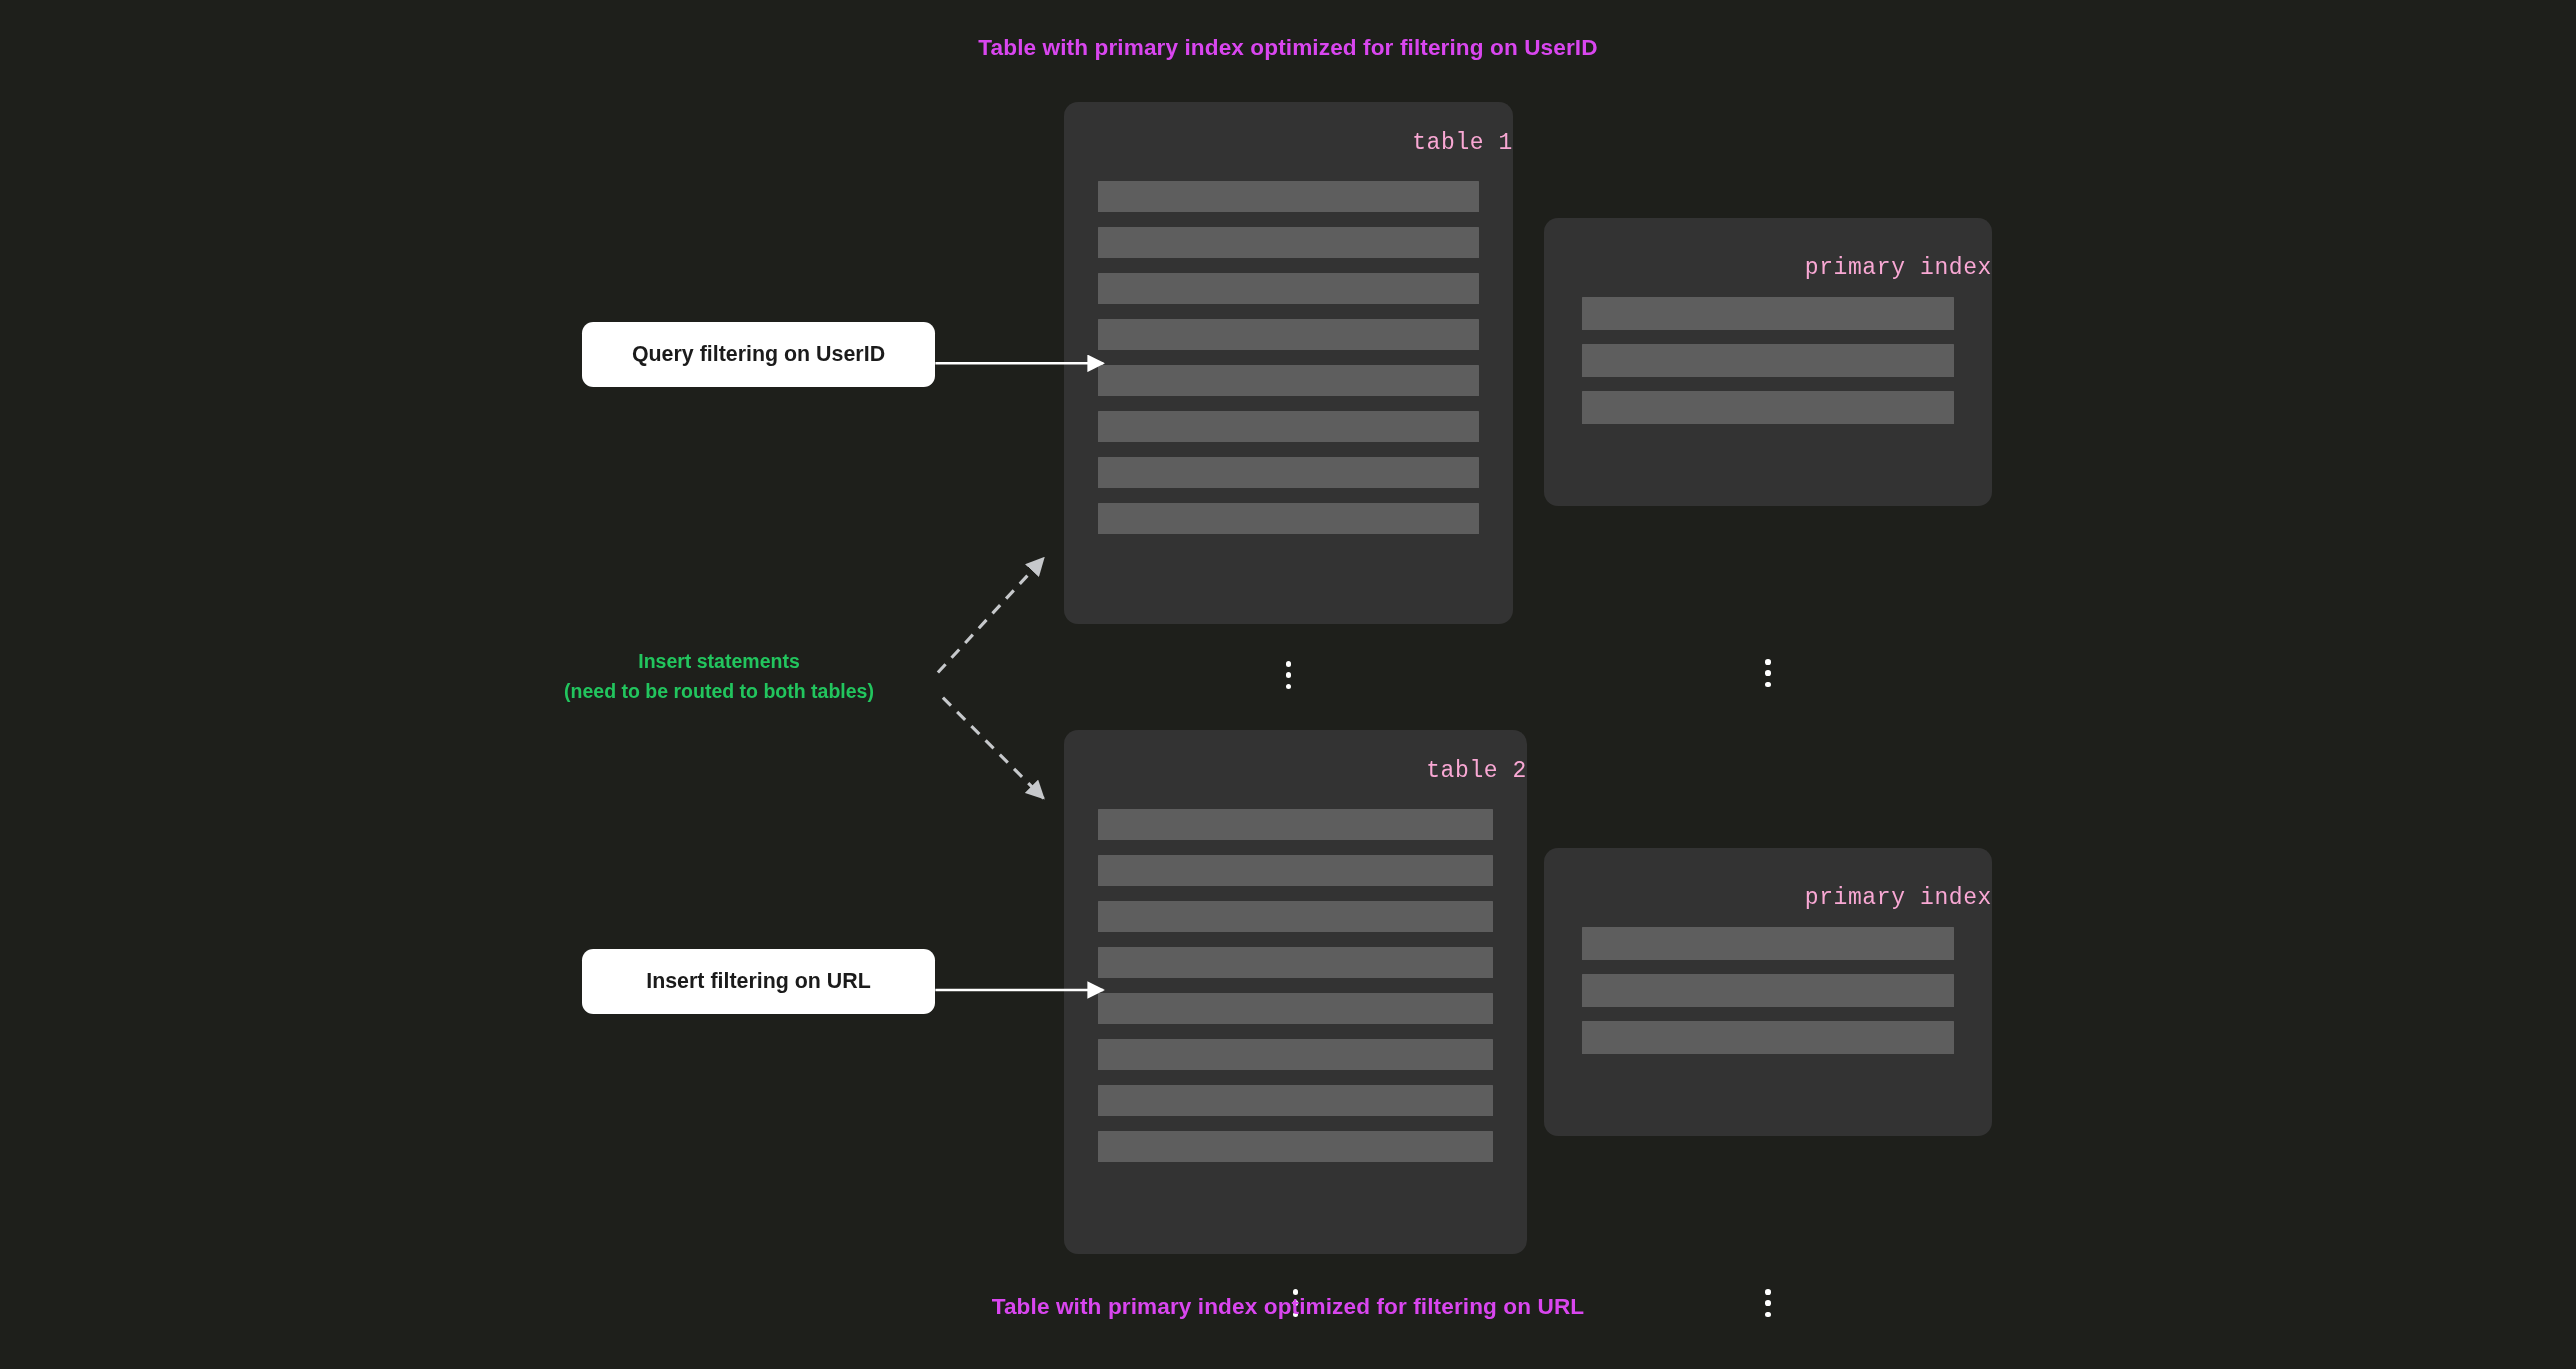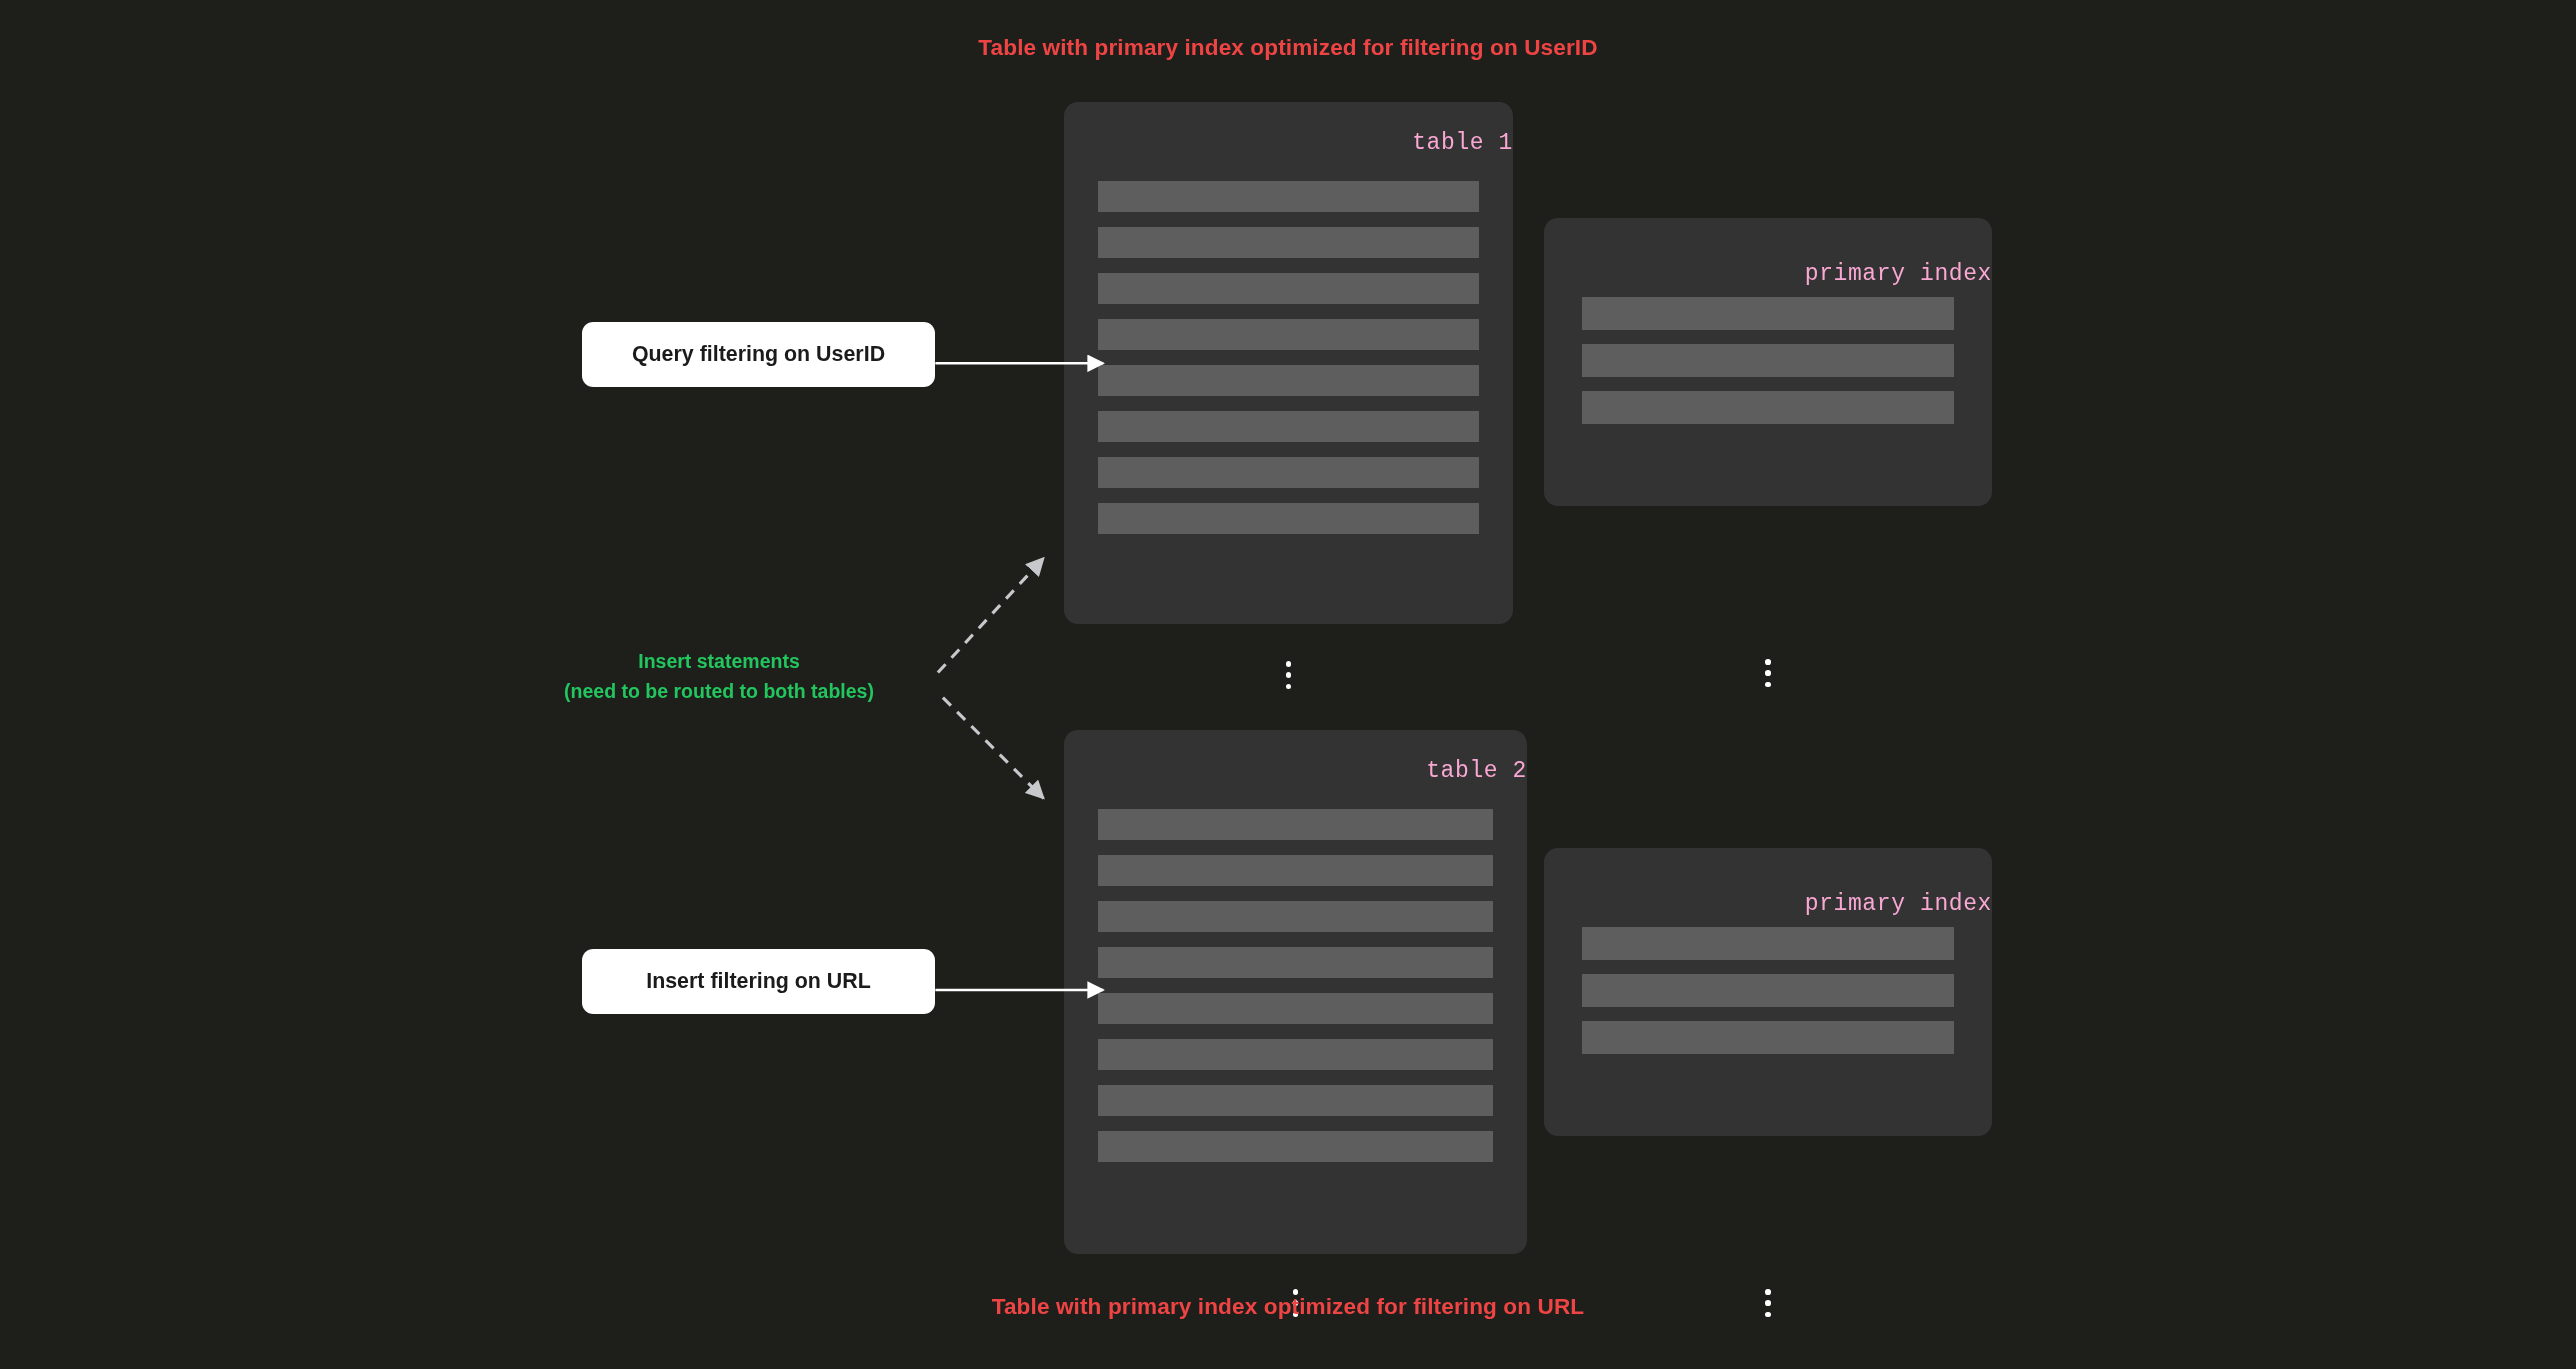--- a/index.html
+++ b/index.html
@@ -14,21 +14,21 @@
     height: 1369px;
     background: #1e1f1b;
     overflow: hidden;
     font-family: "Liberation Sans", sans-serif;
     -webkit-font-smoothing: antialiased;
   }
 
   
   .caption {
     position: absolute;
-    color: #ef4444;
+    color: #d946ef;
     font-family: "Liberation Sans", sans-serif;
     font-size: 22.6px;
     font-weight: bold;
     letter-spacing: 0.1px;
     white-space: nowrap;
     text-align: center;
     left: 0;
     width: 2576px;
   }
   #caption-top   { top: 35px; }
@@ -60,21 +60,21 @@
     text-align: right;
     color: #f9a8d4;
     font-family: "Liberation Mono", "DejaVu Sans Mono", monospace;
     font-size: 23px;
     letter-spacing: 0.6px;
     white-space: nowrap;
   }
   #table-box-1 .box-title,
   #table-box-2 .box-title { top: 28px; }
   #index-box-1 .box-title,
-  #index-box-2 .box-title { top: 43px; }
+  #index-box-2 .box-title { top: 37px; }
 
   
   .rows {
     position: absolute;
     left: 0;
     width: 100%;
   }
   .row-bar {
     background: #5e5e5e;
     height: 31px;

